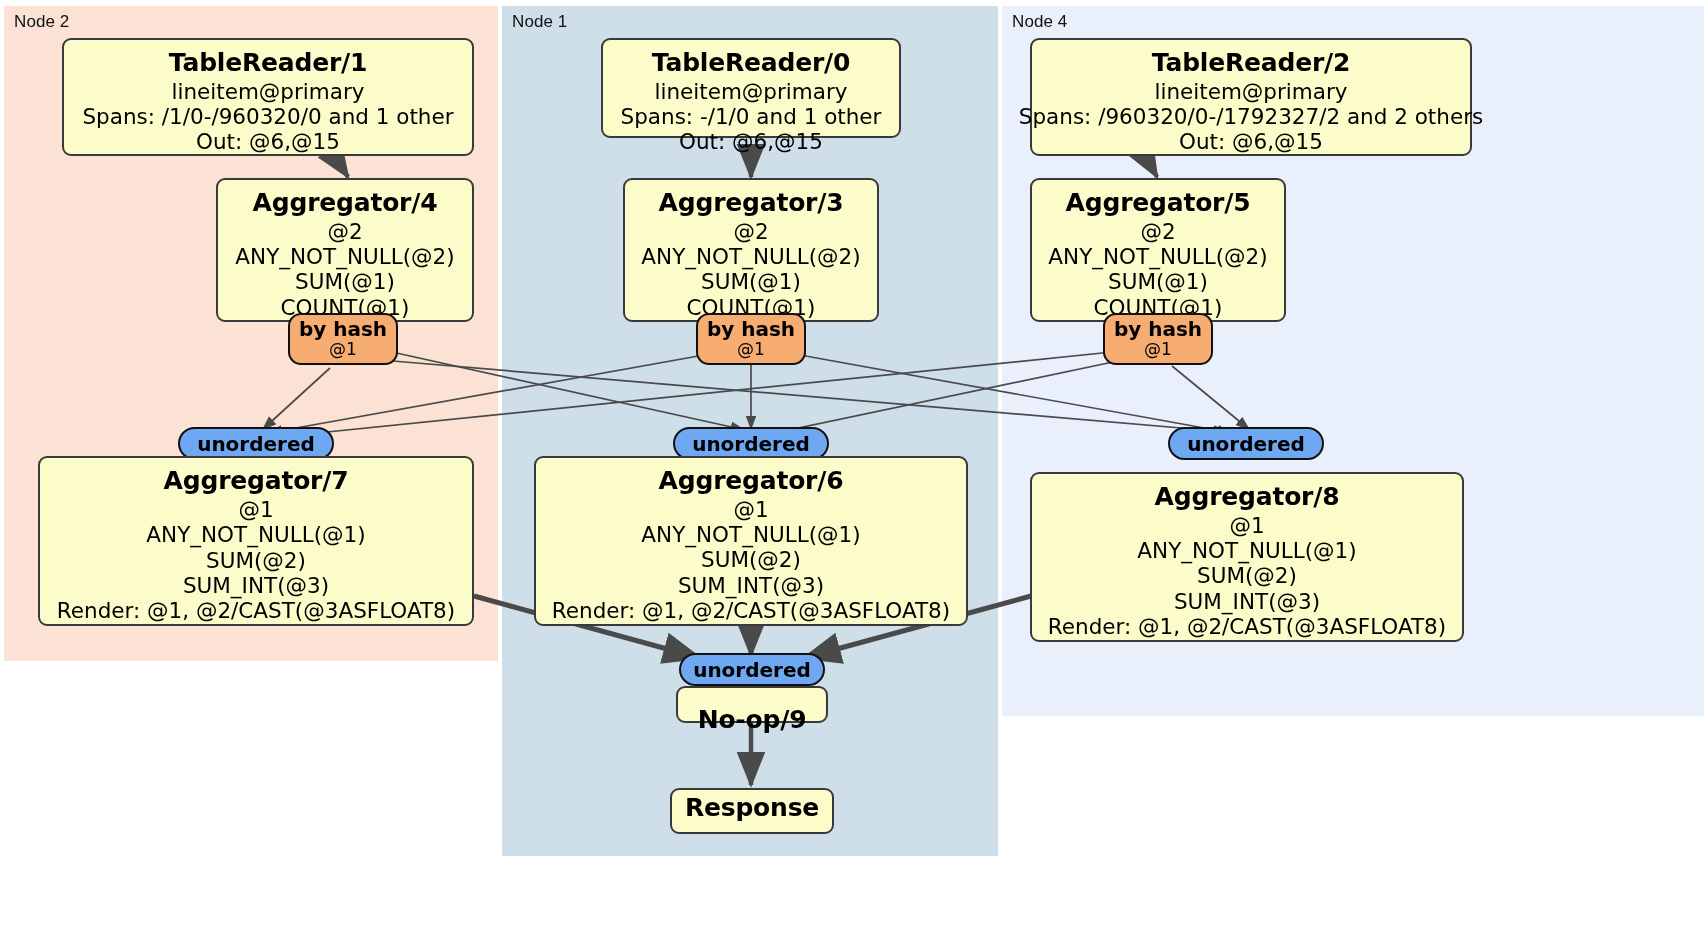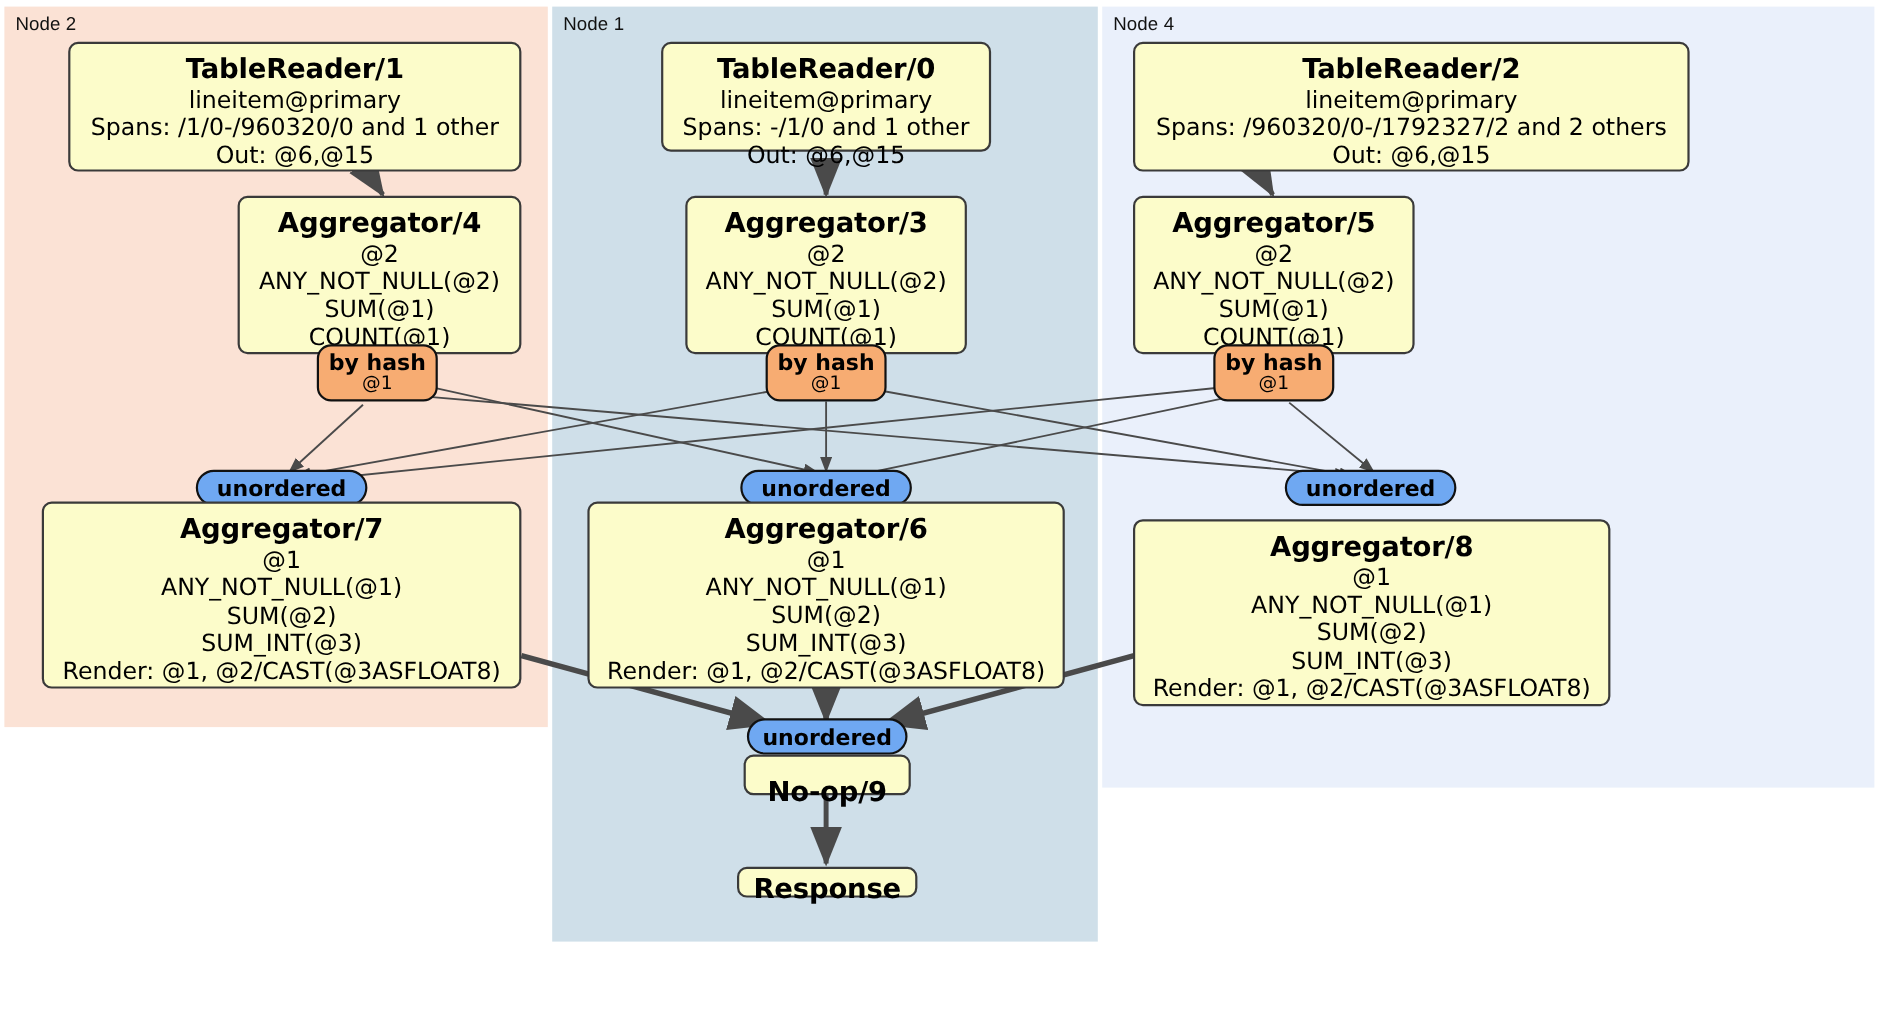--- a/index.html
+++ b/index.html
@@ -151,25 +151,25 @@
   </div>
 
   <div class="pill unord" style="left:679px;top:653px;width:146px;height:33px;">
     <span class="t">unordered</span>
   </div>
 
   <div class="box small" style="left:676px;top:686px;width:152px;height:37px;padding-top:17px;">
     <div class="title">No-op/9</div>
   </div>
 
-  <div class="box small" style="left:670px;top:788px;width:164px;height:28px;padding-top:3px;">
+  <div class="box small" style="left:670px;top:788px;width:164px;height:46px;padding-top:3px;">
     <div class="title">Response</div>
   </div>
 
-  <div class="box" style="left:1030px;top:38px;width:506px;height:118px;">
+  <div class="box" style="left:1030px;top:38px;width:442px;height:118px;">
     <div class="title">TableReader/2</div>
     <div class="line">lineitem@primary</div>
     <div class="line">Spans: /960320/0-/1792327/2 and 2 others</div>
     <div class="line">Out: @6,@15</div>
   </div>
 
   <div class="box" style="left:1030px;top:178px;width:256px;height:144px;">
     <div class="title">Aggregator/5</div>
     <div class="line">@2</div>
     <div class="line">ANY_NOT_NULL(@2)</div>

